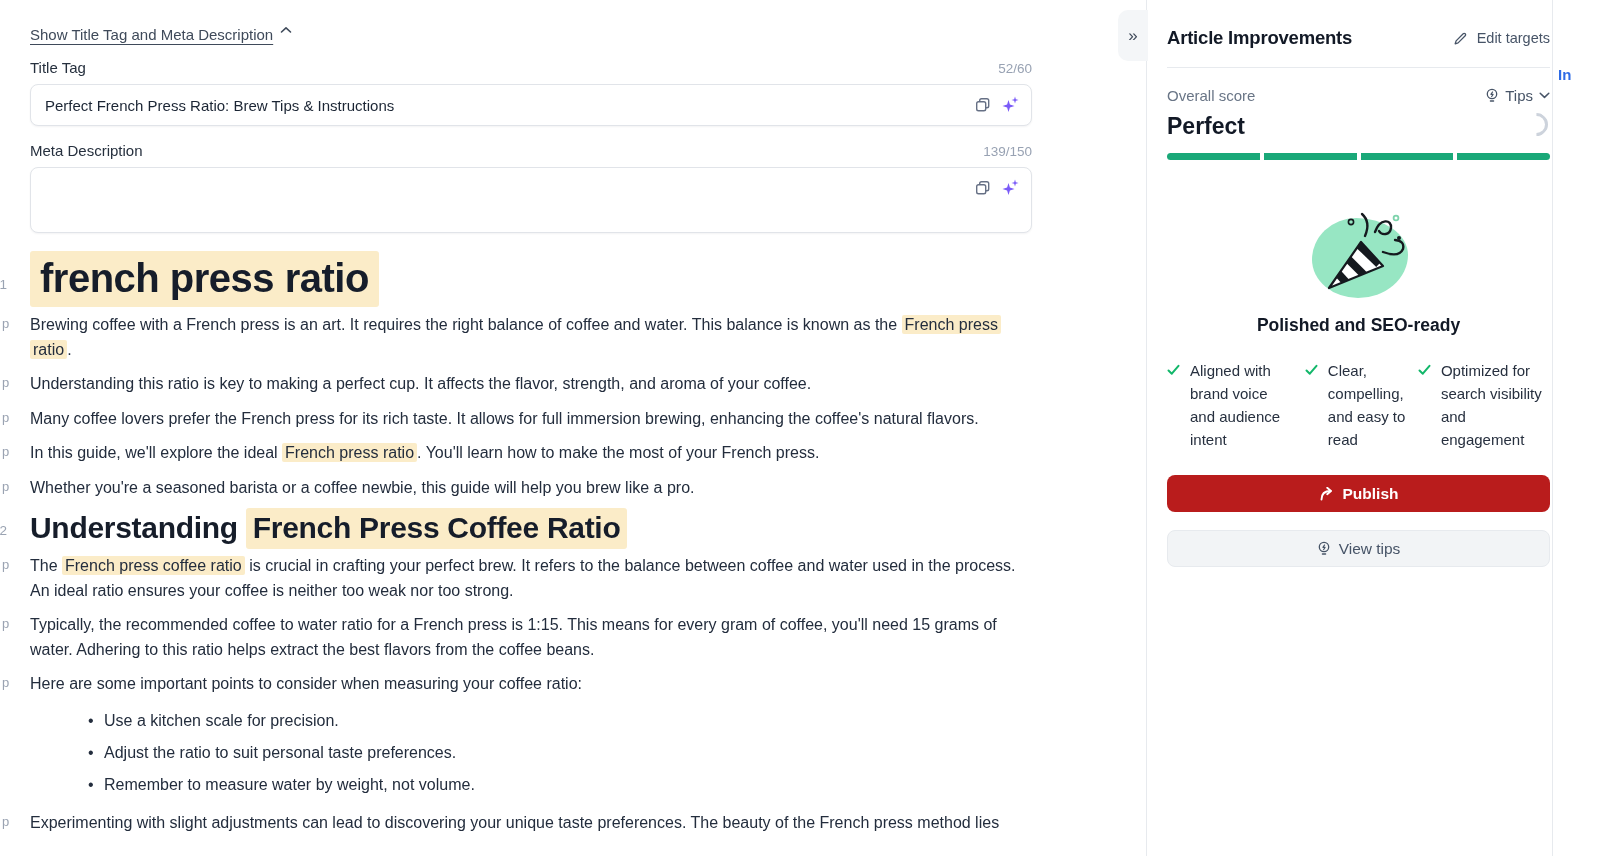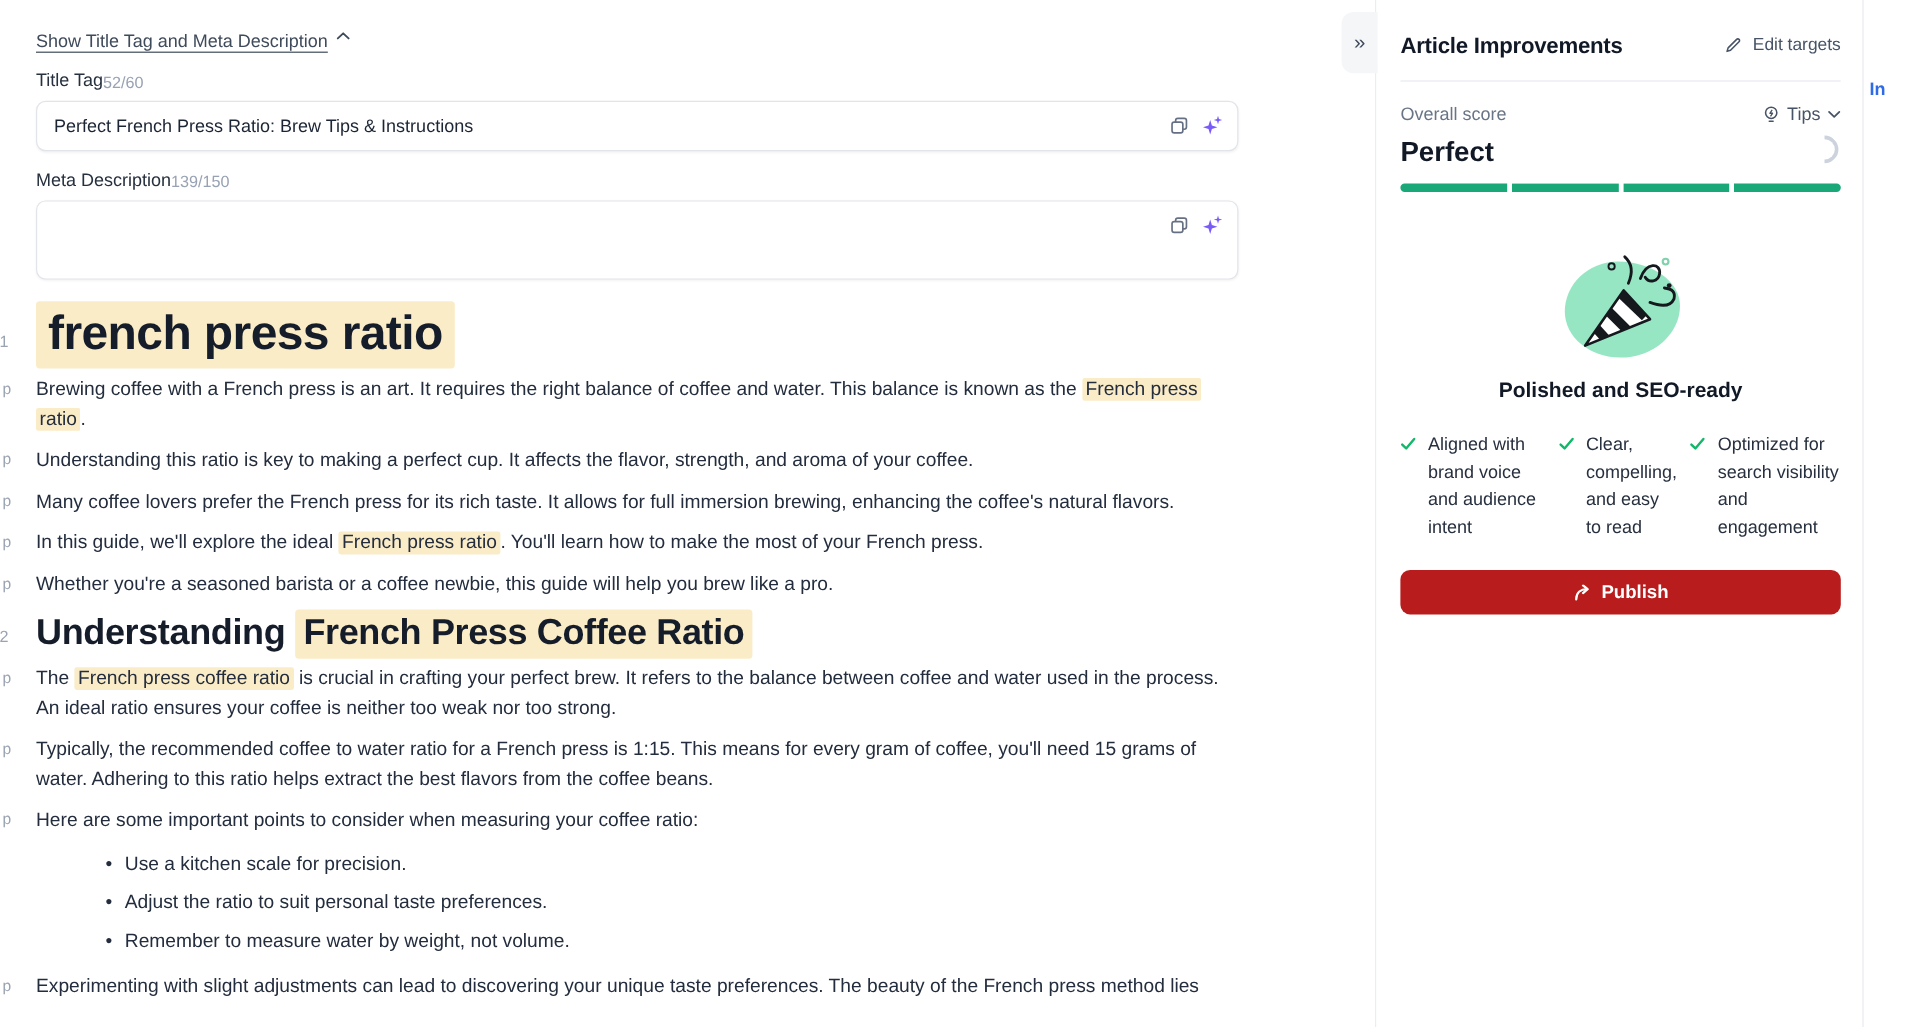--- a/index.html
+++ b/index.html
@@ -5,21 +5,21 @@
   * { margin:0; padding:0; box-sizing:border-box; }
   html,body { width:1600px; height:856px; overflow:hidden; background:#fff;
     font-family:"Liberation Sans", sans-serif; }
   .app { position:relative; width:1600px; height:856px; background:#fff; }
 
   
   .editor { position:absolute; left:0; top:0; width:1147px; height:856px;
     background:#fff; border-right:1px solid #E7EAEE; padding:26px 0 0 30px; overflow:hidden; }
   .toggle-link { display:inline-flex; gap:7px; margin-bottom:16px; cursor:pointer; }
   .toggle-link .lbl { font-size:15px; color:#3F4A5A; text-decoration:underline; text-underline-offset:4px; }
-  .field-row { display:flex; justify-content:flex-start; align-items:flex-end; width:1002px; margin-bottom:8px; }
+  .field-row { display:flex; justify-content:space-between; align-items:flex-end; width:1002px; margin-bottom:8px; }
   .field-label { font-size:15px; color:#26303E; }
   .field-counter { font-size:13.5px; color:#98A2B3; }
   .input-box { position:relative; width:1002px; border:1px solid #E1E4E9; border-radius:8px;
     background:#fff; box-shadow:0 1px 2px rgba(16,24,40,.05); font-size:15px; color:#1B2534;
     padding:10px 70px 10px 14px; min-height:42px; display:flex; align-items:center; margin-bottom:16px; }
   .input-box.meta { min-height:66px; align-items:flex-start; line-height:24px; margin-bottom:24px; padding-top:11px; padding-right:62px; }
   .input-actions { position:absolute; right:12px; top:11px; display:flex; gap:11px; align-items:center; }
 
   
   .doc { position:relative; width:1002px; }
@@ -42,24 +42,24 @@
   .doc-ul li { position:relative; padding-left:16px; font-size:16px; line-height:24.5px; color:#232D3D; margin-bottom:7.5px; }
   .doc-ul li::before { content:"•"; position:absolute; left:0; color:#232D3D; }
 
   
   .side-tab { position:absolute; left:1118px; top:10px; width:30px; height:51px; background:#F4F6F8;
     border-radius:10px 0 0 10px; display:flex; align-items:center; justify-content:center;
     font-size:17px; color:#3F4A5A; cursor:pointer; z-index:2; }
 
   
   .panel { position:absolute; left:1147px; top:0; width:406px; height:856px; background:#fff;
-    border-right:1px solid #E7EAEE; padding:27px 18px 0 20px; }
+    border-right:1px solid #E7EAEE; padding:27px 2px 0 20px; }
   .panel-header { display:flex; justify-content:space-between; align-items:center; }
   .panel-title { font-size:18.5px; font-weight:700; color:#121926; letter-spacing:-.2px; }
-  .edit-targets { display:flex; gap:9px; align-items:flex-start; font-size:14.5px; color:#475467; cursor:pointer; }
+  .edit-targets { display:flex; gap:9px; align-items:center; font-size:14.5px; color:#475467; cursor:pointer; }
   .panel-divider { height:1px; background:#E7EAEE; margin:18px 0 19px; }
   .score-row { display:flex; justify-content:space-between; align-items:center; }
   .overall { font-size:15px; color:#697586; }
   .tips-btn { display:flex; gap:6px; align-items:center; font-size:15px; color:#475467; cursor:pointer; }
   .score-line { display:flex; justify-content:space-between; align-items:flex-start; margin-top:9px; }
   .score-value { font-size:23px; font-weight:700; color:#121926; }
   .spinner { width:23px; height:23px; border-radius:50%; border:3.5px solid transparent;
     border-bottom-color:#CDD3DC; border-right-color:#CDD3DC; transform:rotate(-45deg); margin-right:2px; }
   .progress { display:flex; gap:4px; margin-top:13px; }
   .seg { height:7px; flex:1; background:#1AA878; }
@@ -276,16 +276,24 @@
       </div>
 
     <button class="publish-btn">
       <svg width="15" height="14" viewBox="0 0 15 14">
           <path d="M2.5 12.5 C2.5 6.5 6.5 4 11.5 4" fill="none" stroke="#fff" stroke-width="1.9" stroke-linecap="round"></path>
           <polyline points="8.2,0.8 12,4 8.2,7.2" fill="none" stroke="#fff" stroke-width="1.9" stroke-linecap="round" stroke-linejoin="round"></polyline>
         </svg>
       <span>Publish</span>
     </button>
 
+    <button class="viewtips-btn">
+      <svg width="14" height="15" viewBox="0 0 14 15">
+          <circle cx="7" cy="6" r="4.7" fill="none" stroke="#475467" stroke-width="1.3"></circle>
+          <path d="M7.8 3.6 L5.9 6.4 L8.1 6.4 L6.4 9" fill="none" stroke="#475467" stroke-width="1.1" stroke-linejoin="round"></path>
+          <line x1="5.4" y1="13" x2="8.6" y2="13" stroke="#475467" stroke-width="1.3" stroke-linecap="round"></line>
+        </svg>
+      <span>View tips</span>
+    </button>
   </div>
 
   <span class="right-clip">In</span>
 </div>
 
 </body></html>

